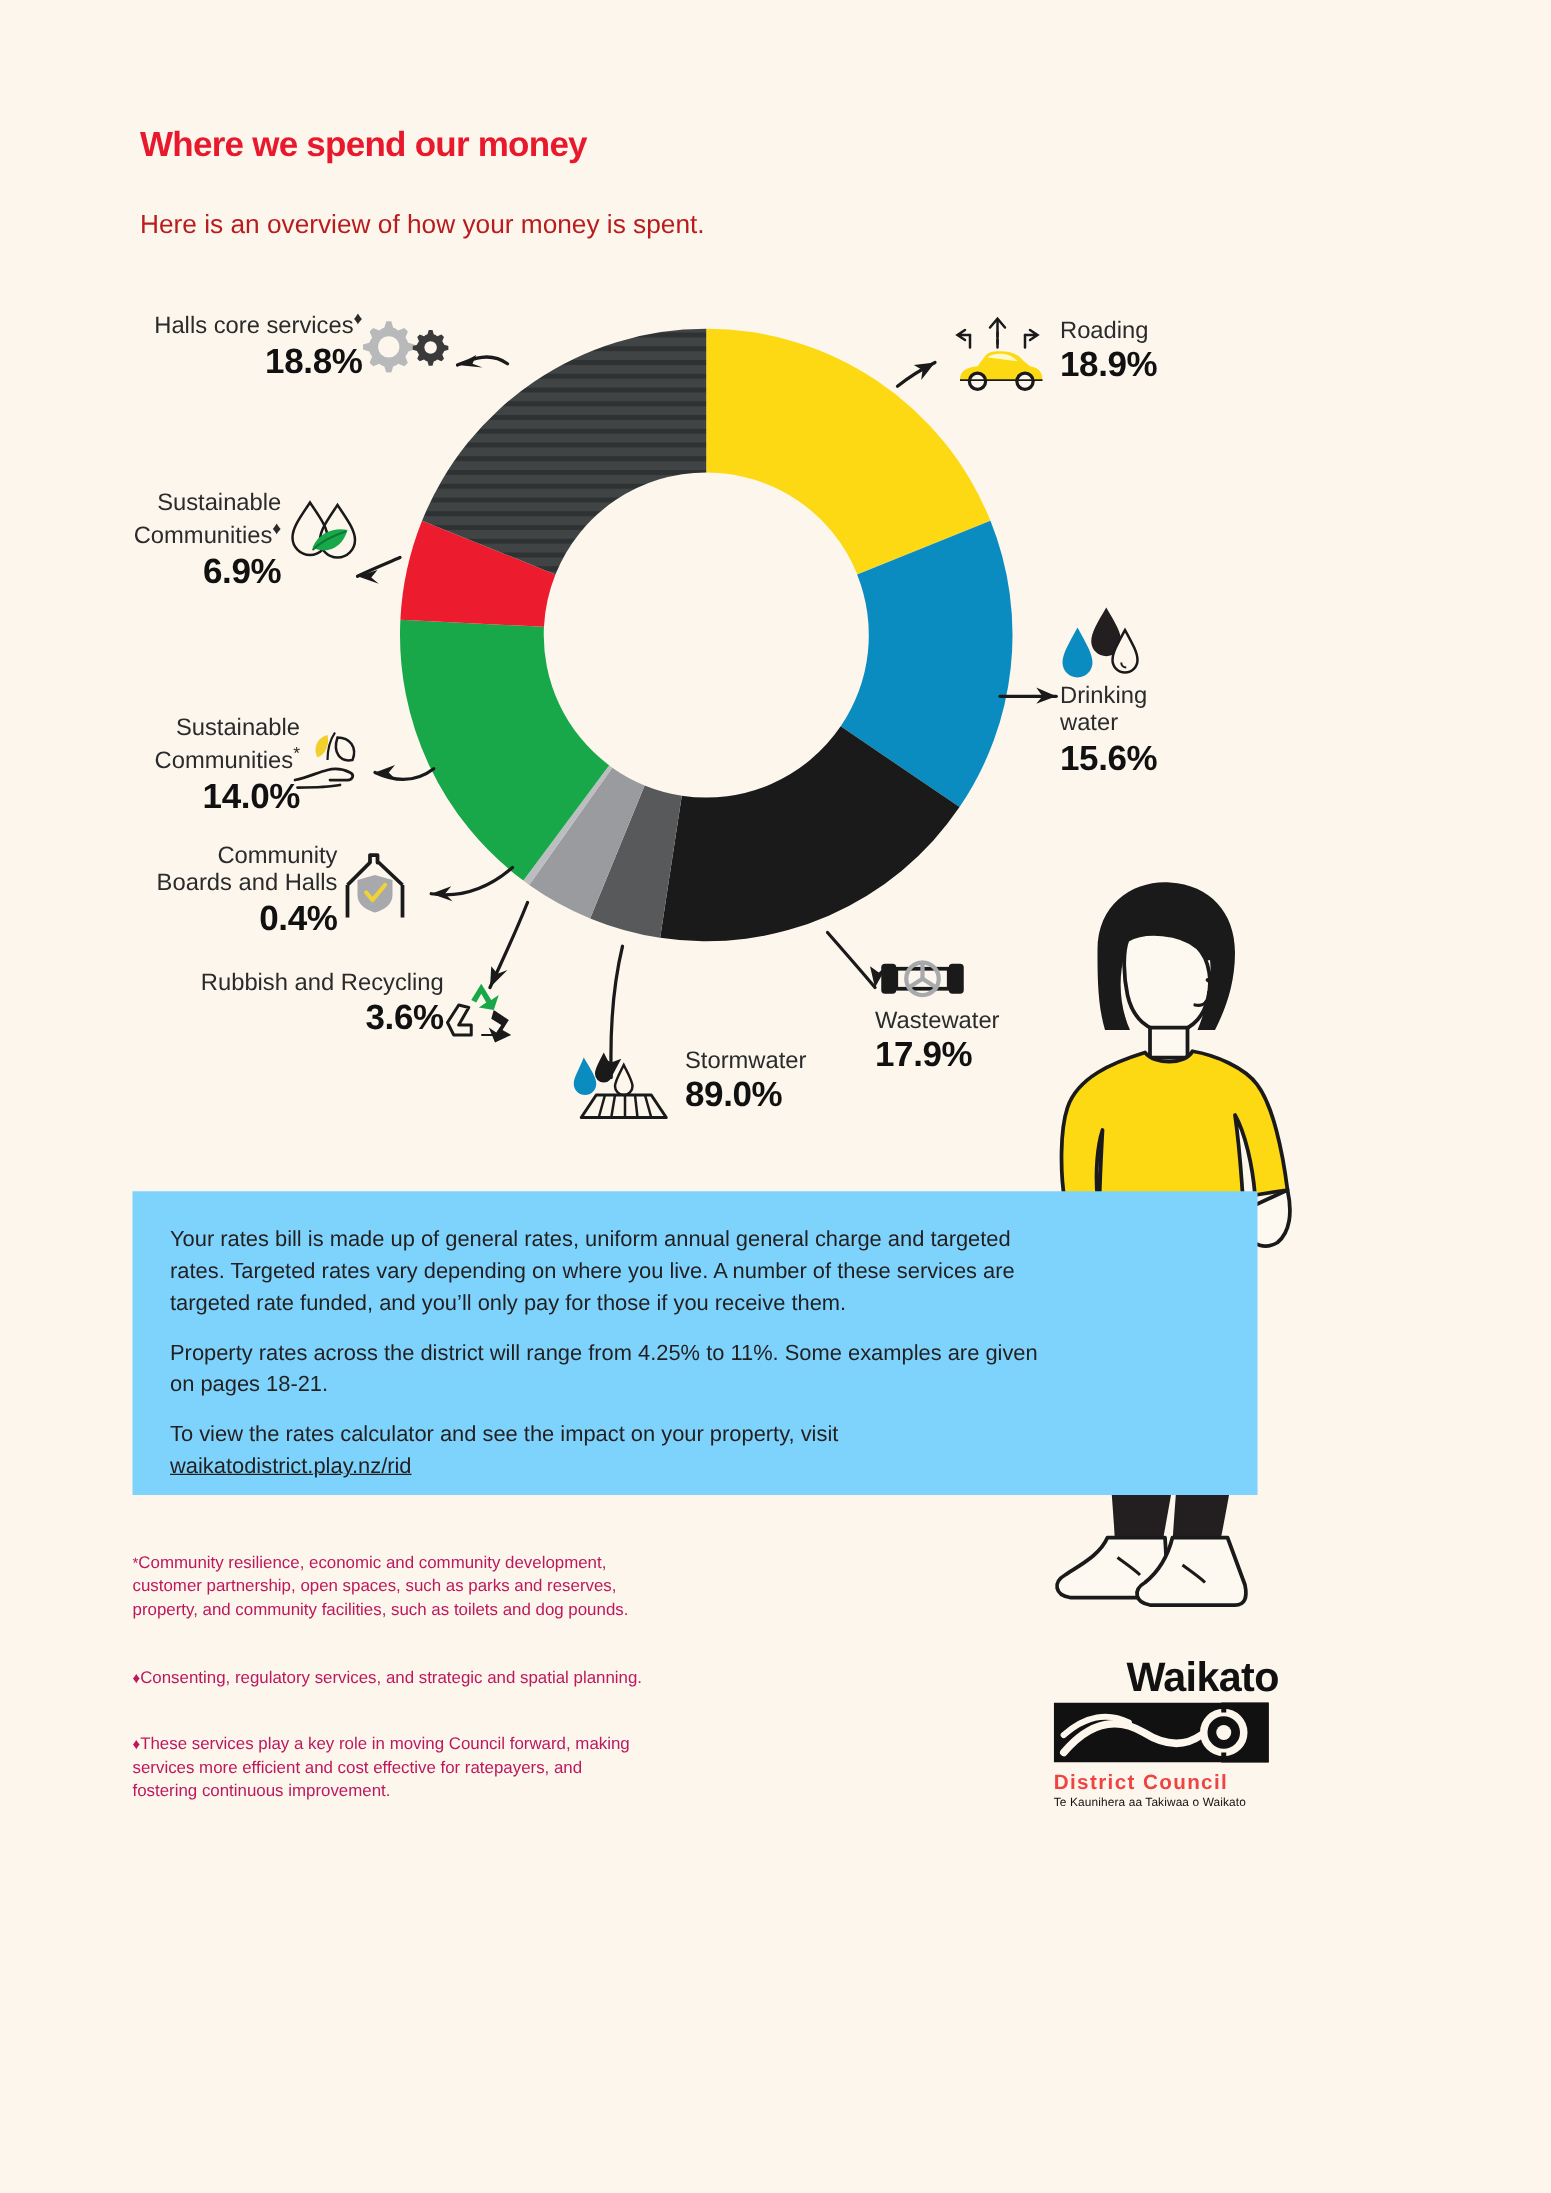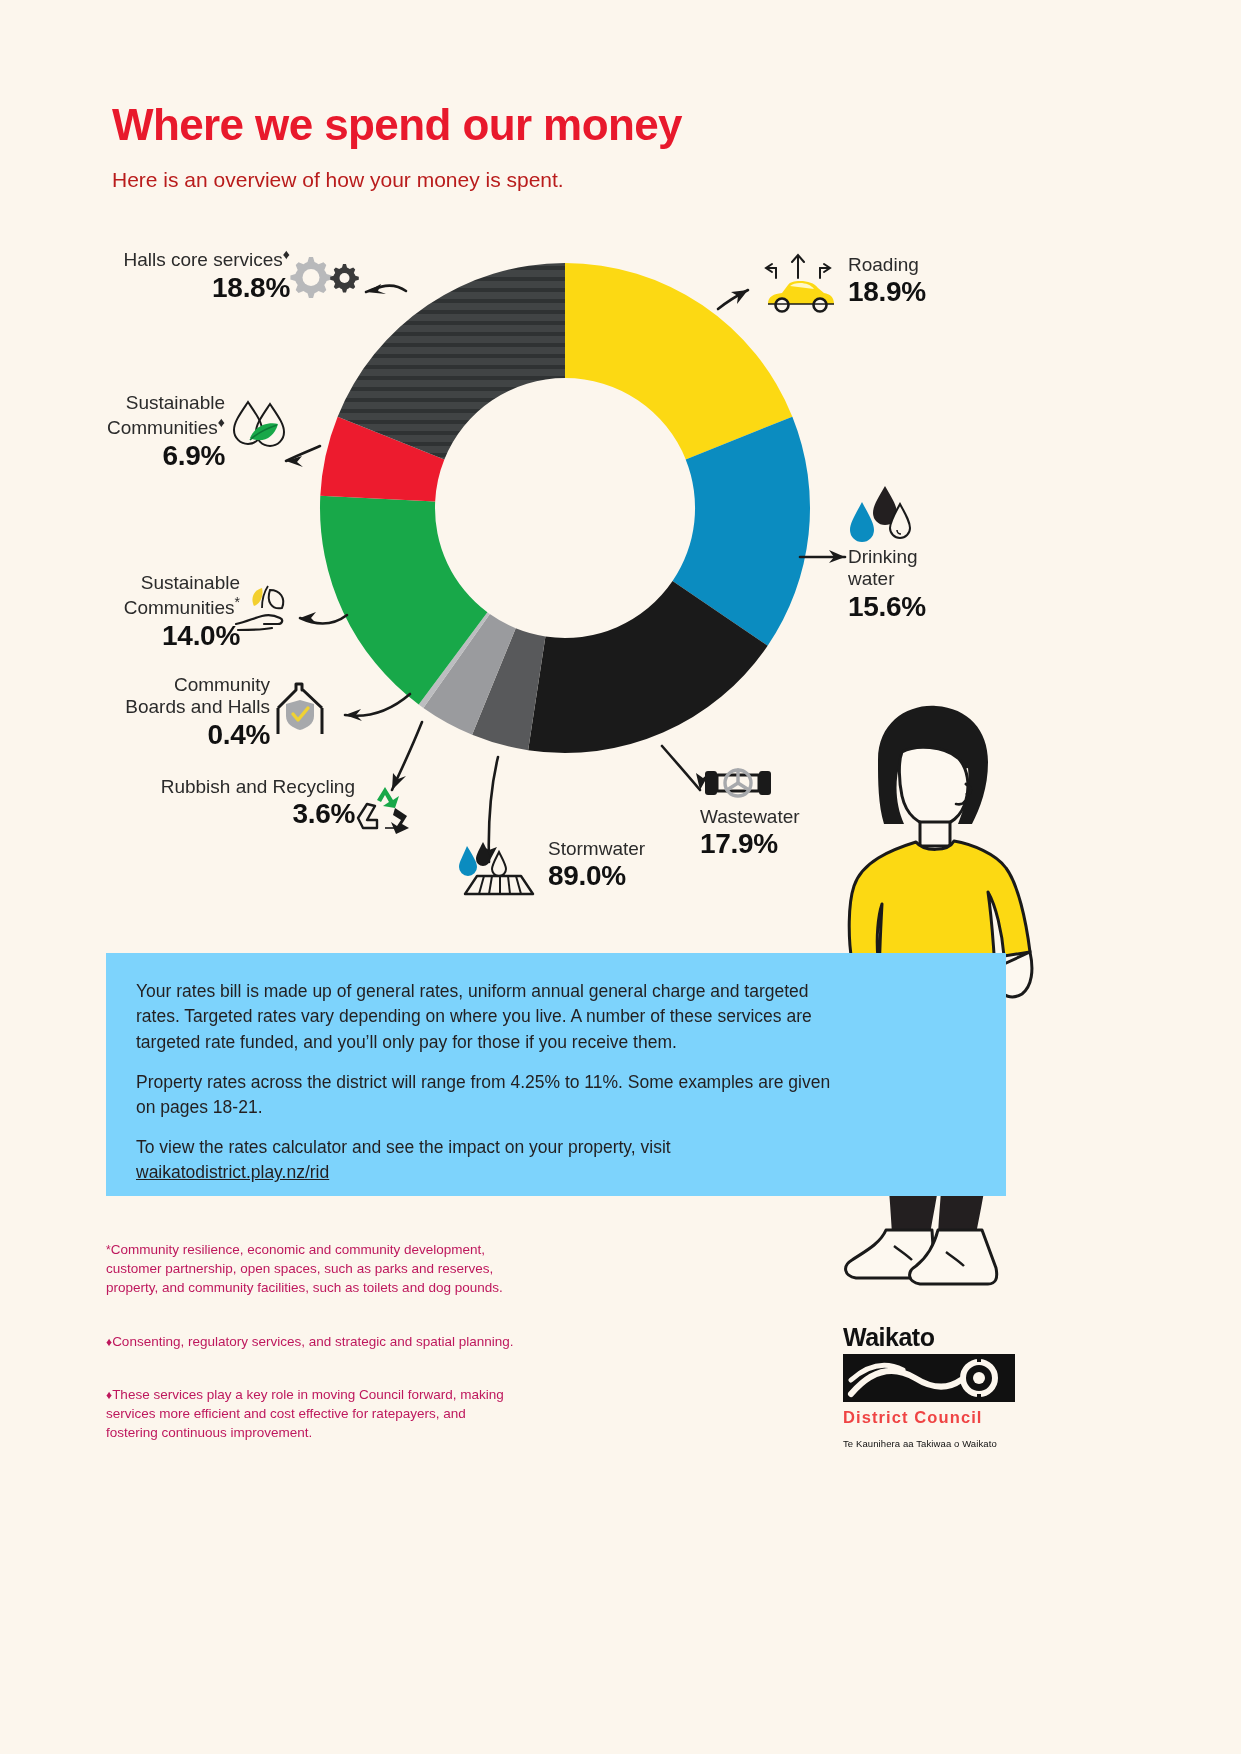--- a/index.html
+++ b/index.html
@@ -7,21 +7,21 @@
     width: 1241px; height: 1754px;
     background: #fcf6ed;
     font-family: "Liberation Sans", sans-serif;
     overflow: hidden;
   }
   .page { position: relative; width: 1241px; height: 1754px; background: #fcf6ed; }
 
   
   .title {
     position: absolute; left: 112px; top: 100px;
-    font-size: 44px; font-weight: bold; color: #e8192c;
+    font-size: 28px; font-weight: bold; color: #e8192c;
     letter-spacing: -0.6px;
   }
   .subtitle {
     position: absolute; left: 112px; top: 168px;
     font-size: 21px; font-weight: normal; color: #b91c1c;
   }
 
   
   .chart-wrap { position: absolute; left: 300px; top: 243px; width: 530px; height: 530px; }
   .chart-wrap svg { display: block; }
@@ -78,23 +78,23 @@
   .foot1 { top: 1240px; }
   .foot2 { top: 1332px; }
   .foot3 { top: 1385px; }
   .marker { font-size: 12px; }
 
   
   .person { position: absolute; left: 820px; top: 700px; }
 
   
   .logo { position: absolute; left: 843px; top: 1325px; width: 180px; }
-  .logo .wk { font-size: 25px; font-weight: bold; color: #111; letter-spacing: -0.5px; line-height: 1; }
+  .logo .wk { font-size: 33px; font-weight: bold; color: #111; letter-spacing: -0.5px; line-height: 1; text-align: right; }
   .logo .dc { font-size: 16.5px; font-weight: bold; color: #ef4444; letter-spacing: 1.1px; line-height: 1; margin-top: 3px; }
-  .logo .mi { font-size: 9.5px; color: #111; letter-spacing: 0.1px; line-height: 1; margin-top: 13px; }
+  .logo .mi { font-size: 9.5px; color: #111; letter-spacing: 0.1px; line-height: 1; margin-top: 3px; }
   .logo-mark { margin-top: 4px; }
 </style>
 </head>
 <body>
 
 <div class="page">
 
   <div class="title">Where we spend our money</div>
   <div class="subtitle">Here is an overview of how your money is spent.</div>
 

